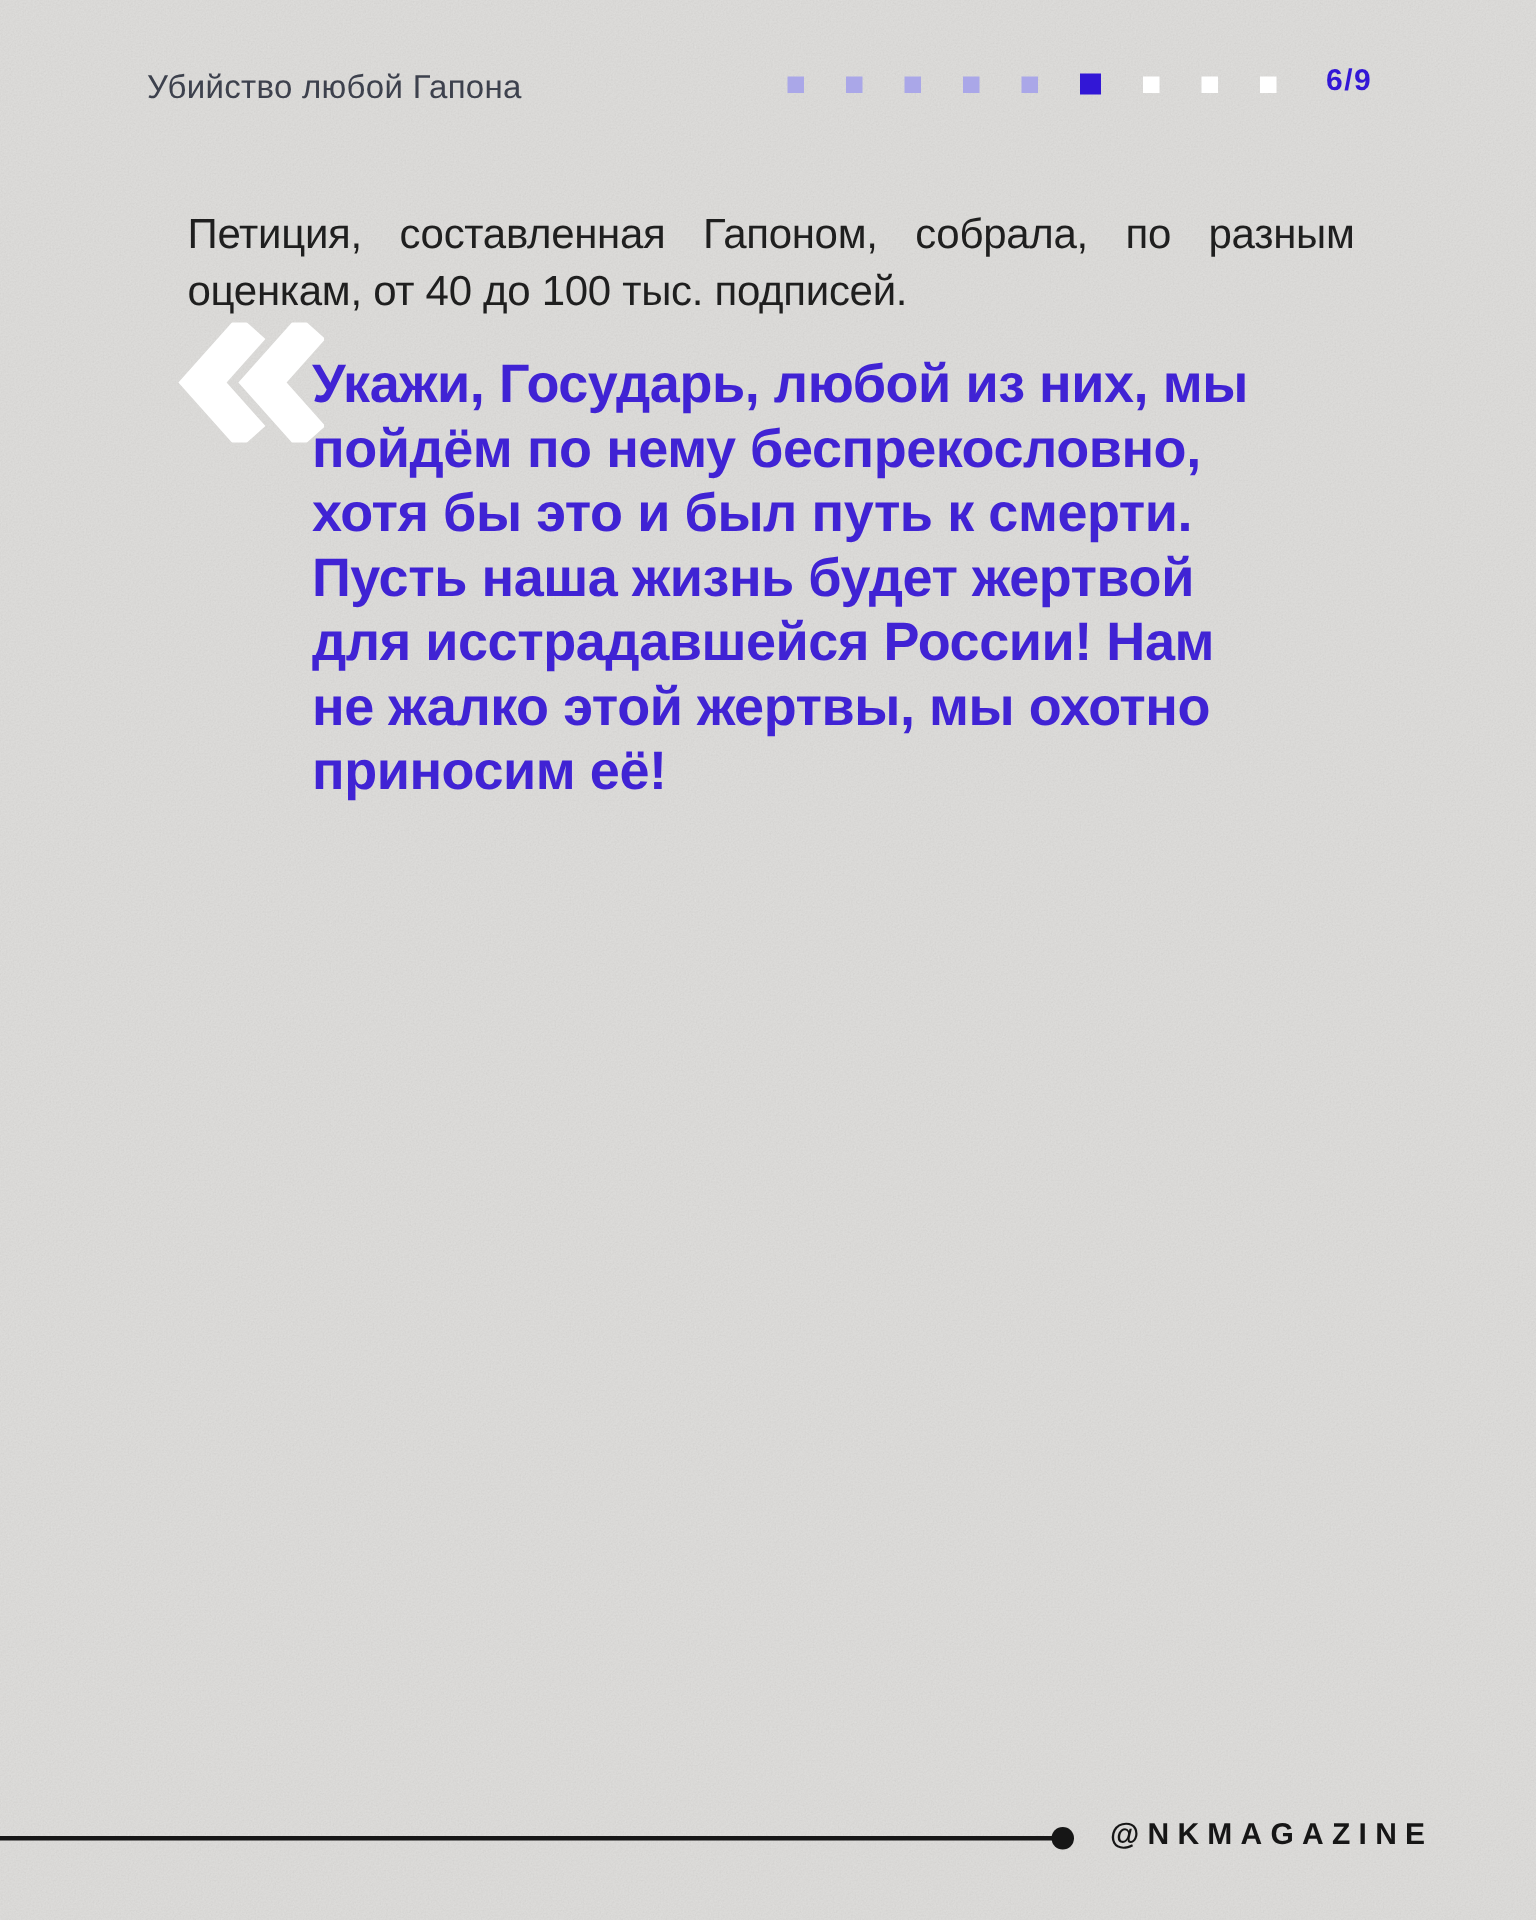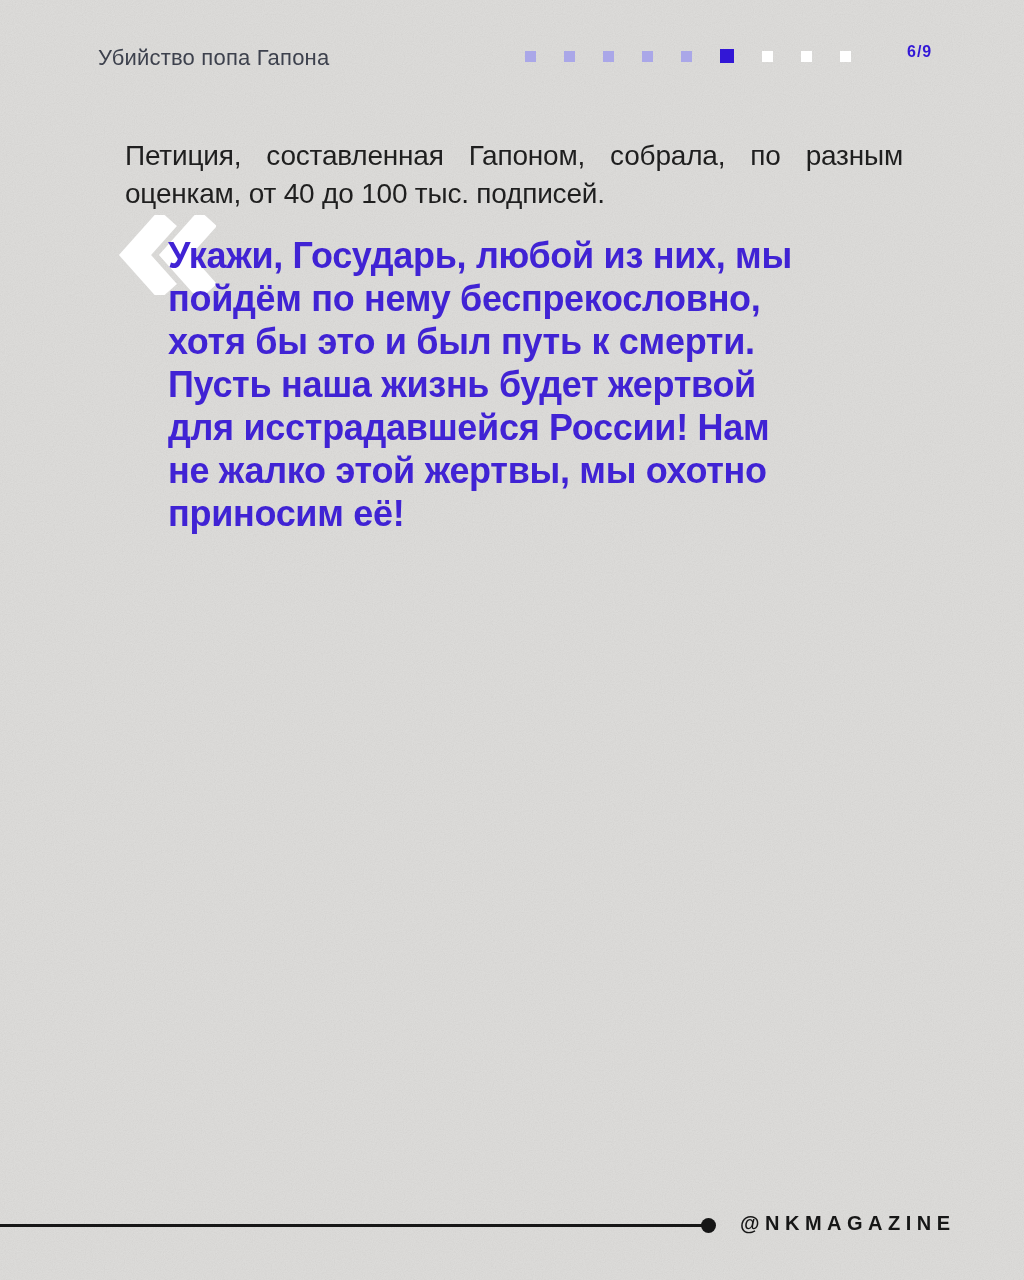--- a/index.html
+++ b/index.html
@@ -44,25 +44,24 @@
     align-items: center;
     gap: 28px;
   }
   .sq { width: 11px; height: 11px; flex: 0 0 auto; }
   .sq.past    { background: var(--accent-light); }
   .sq.current { width: 14px; height: 14px; background: var(--accent); }
   .sq.future  { background: var(--future); }
   .page-counter {
     position: absolute;
     left: 884px; top: 43px;
-    font-size: 16px;
+    font-size: 20px;
     font-weight: bold;
     color: var(--accent);
     letter-spacing: 1px;
-    margin-left: 23px;
   }
 
   
   .intro {
     position: absolute;
     left: 125px; top: 109px;
     width: 778px;
     font-size: 28px;
     line-height: 38px;
     letter-spacing: -0.2px;
@@ -86,21 +85,21 @@
   }
   .quote p {
     margin: 0 0 43px 0;
     font-size: 36px;
     line-height: 43px;
     font-weight: bold;
     letter-spacing: -0.3px;
     color: var(--quote);
     white-space: pre-line;
   }
-  .quote p:last-child { margin-bottom: 0; }
+  .quote p:last-child { margin-bottom: 0; margin-left: 40px; }
 
   
   .footer-line {
     position: absolute;
     left: 0; top: 1224px;
     width: 710px; height: 3px;
     background: var(--ink);
   }
   .footer-dot {
     position: absolute;
@@ -126,21 +125,21 @@
 
   <svg class="grain" width="1024" height="1280" aria-hidden="true">
     <filter id="grainf">
       <feTurbulence type="fractalNoise" baseFrequency="0.9" numOctaves="2" stitchTiles="stitch"></feTurbulence>
       <feColorMatrix type="matrix" values="0 0 0 0 0  0 0 0 0 0  0 0 0 0 0  0.5 0.5 0.5 0 0"></feColorMatrix>
     </filter>
     <rect width="1024" height="1280" filter="url(#grainf)" opacity="0.06"></rect>
   </svg>
 
   <div>
-    <div class="slide-title">Убийство попа Гапона</div>
+    <div class="slide-title">Убийство любой Гапона</div>
     <div class="progress">
         <span class="sq past"></span>
         <span class="sq past"></span>
         <span class="sq past"></span>
         <span class="sq past"></span>
         <span class="sq past"></span>
         <span class="sq current"></span>
         <span class="sq future"></span>
         <span class="sq future"></span>
         <span class="sq future"></span>

